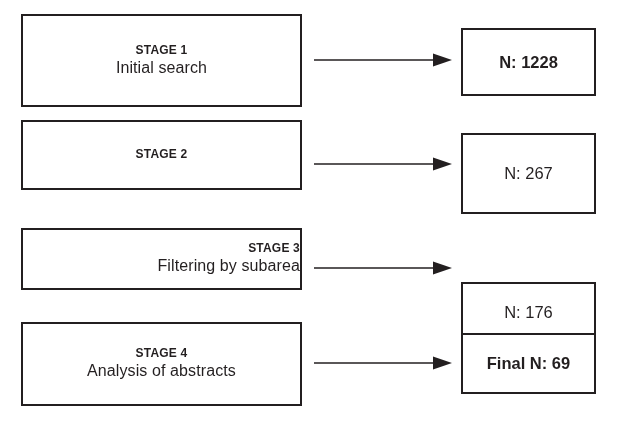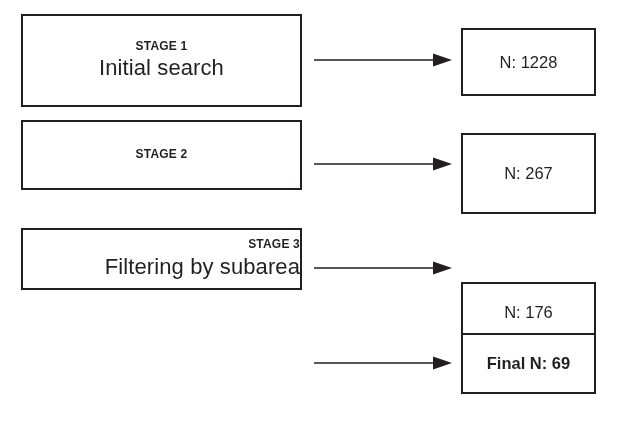--- a/index.html
+++ b/index.html
@@ -34,21 +34,21 @@
     line-height: 1.28;
   }
   .stage-title {
     font-size: 12px;
     letter-spacing: 0.2px;
     color: #231f20;
     white-space: nowrap;
     font-weight: bold;
   }
   .stage-desc {
-    font-size: 22px;
+    font-size: 16px;
     letter-spacing: 0.1px;
     color: #231f20;
     white-space: nowrap;
   }
   .result-box {
     position: absolute;
     left: 461px;
     width: 135px;
     box-sizing: border-box;
     border: 2.5px solid #231f20;
@@ -74,21 +74,21 @@
     pointer-events: none;
   }
   .arrow svg {
     display: block;
     width: 140px;
     height: 16px;
   }
 
   
   #stage-box-1 { top: 14px;  height: 93px; }
-  #result-box-1 { top: 28px; height: 68px; }
+  #result-box-1 { top: 28px; height: 68px; font-weight: bold; }
   #arrow-1 { top: 52px; }
   
   #stage-box-2 { top: 120px; height: 70px; }
   #result-box-2 { top: 133px; height: 81px; }
   #arrow-2 { top: 156px; }
   
   #stage-box-3 { top: 228px; height: 62px; align-items: flex-end; }
   #result-box-3 { top: 238px; height: 60px; margin-top: 44px; }
   #arrow-3 { top: 260px; }
   
@@ -135,20 +135,24 @@
   <div class="arrow" id="arrow-3">
     <svg viewBox="0 0 140 16" xmlns="http://www.w3.org/2000/svg">
       <line x1="0" y1="8" x2="122" y2="8" stroke="#231f20" stroke-width="1.6"></line>
       <polygon points="119,1.5 138,8 119,14.5" fill="#231f20"></polygon>
     </svg>
   </div>
   <div class="result-box" id="result-box-3">
     <div class="result-label">N: 176</div>
   </div>
 
+  <div class="stage-box" id="stage-box-4">
+    <div class="stage-title">STAGE 4</div>
+    <div class="stage-desc">Analysis of abstracts</div>
+  </div>
   <div class="arrow" id="arrow-4">
     <svg viewBox="0 0 140 16" xmlns="http://www.w3.org/2000/svg">
       <line x1="0" y1="8" x2="122" y2="8" stroke="#231f20" stroke-width="1.6"></line>
       <polygon points="119,1.5 138,8 119,14.5" fill="#231f20"></polygon>
     </svg>
   </div>
   <div class="result-box" id="result-box-4">
     <div class="result-label bold">Final N: 69</div>
   </div>
 

